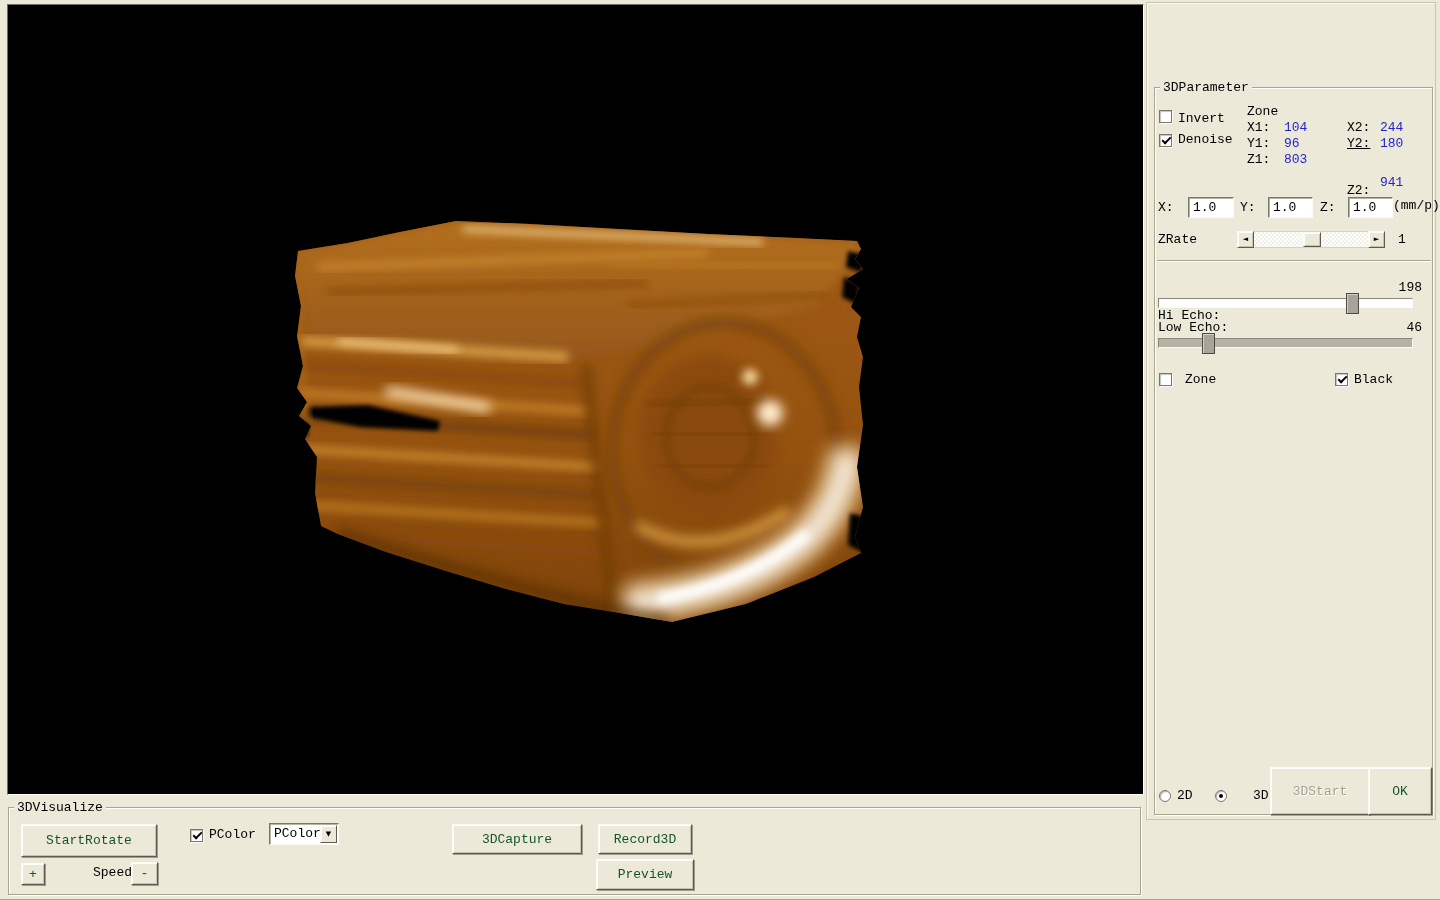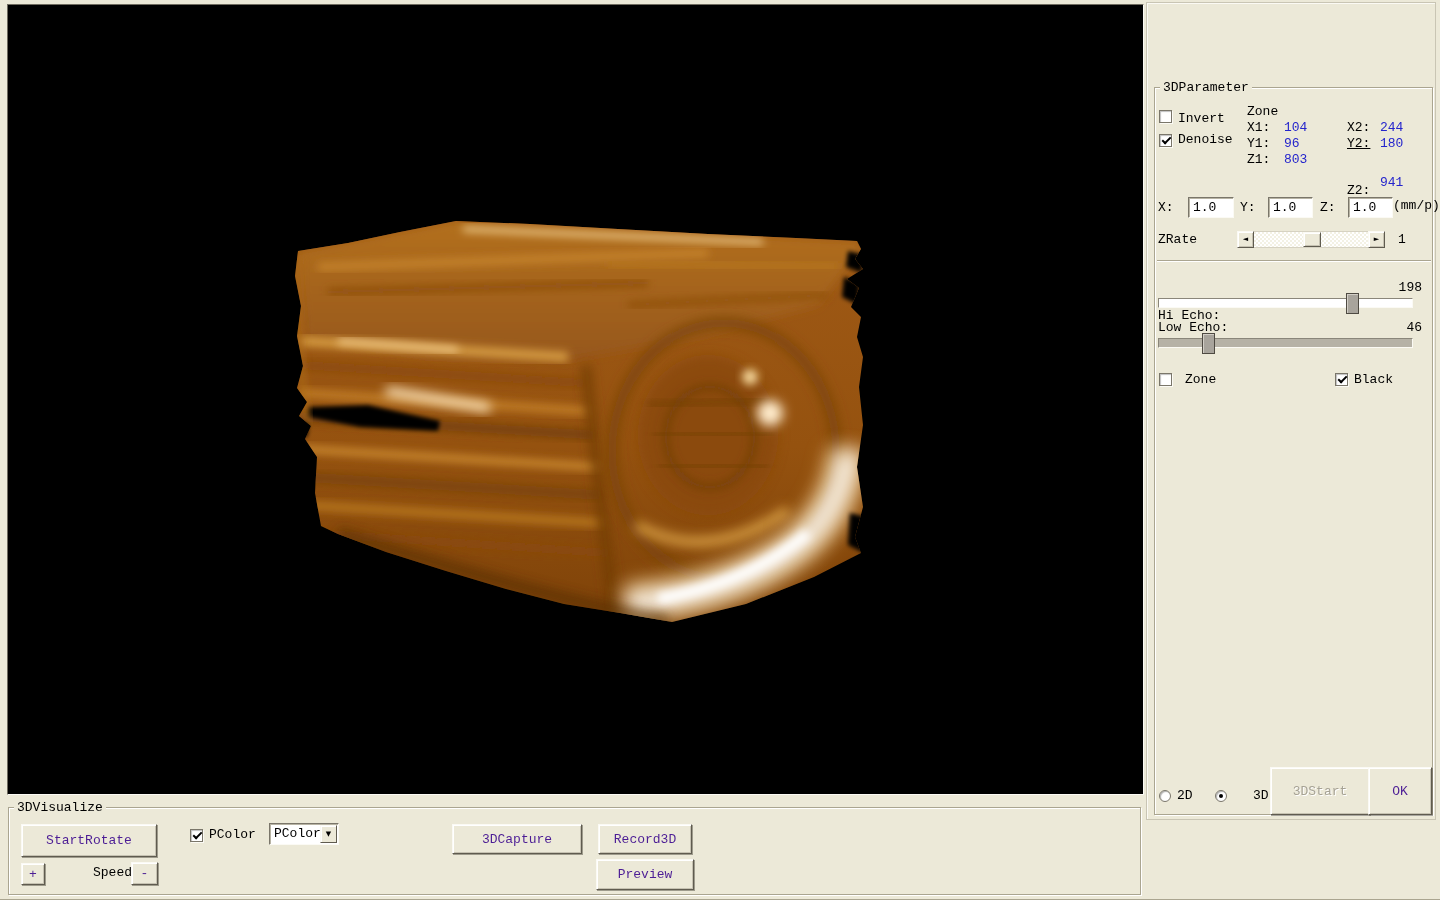--- a/index.html
+++ b/index.html
@@ -40,21 +40,21 @@
 
   .lbl { position:absolute; white-space:nowrap; line-height:15px; }
   .val-blue { color:#2424cc; }
 
   
   .btn {
     position:absolute;
     background:#ece9d8;
     border:1px solid; border-color:#fbfaf4 #5f5b4f #5f5b4f #fbfaf4;
     box-shadow:1px 1px 0 rgba(95,91,79,.55), inset 1px 1px 0 #fff, inset -1px -1px 0 #c6c2b2;
-    font-family:inherit; font-size:13px; color:#4c1d95;
+    font-family:inherit; font-size:13px; color:#14532d;
     text-align:center; cursor:pointer;
     display:flex; align-items:center; justify-content:center;
   }
   .btn.disabled { color:#a6a294; text-shadow:1px 1px 0 #fff; cursor:default; }
 
   
   .cb {
     position:absolute; width:13px; height:13px; background:#fff;
     border:1px solid #7a766a;
     box-shadow:inset 1px 1px 1px rgba(0,0,0,.25), 1px 1px 0 #fbfaf4;

